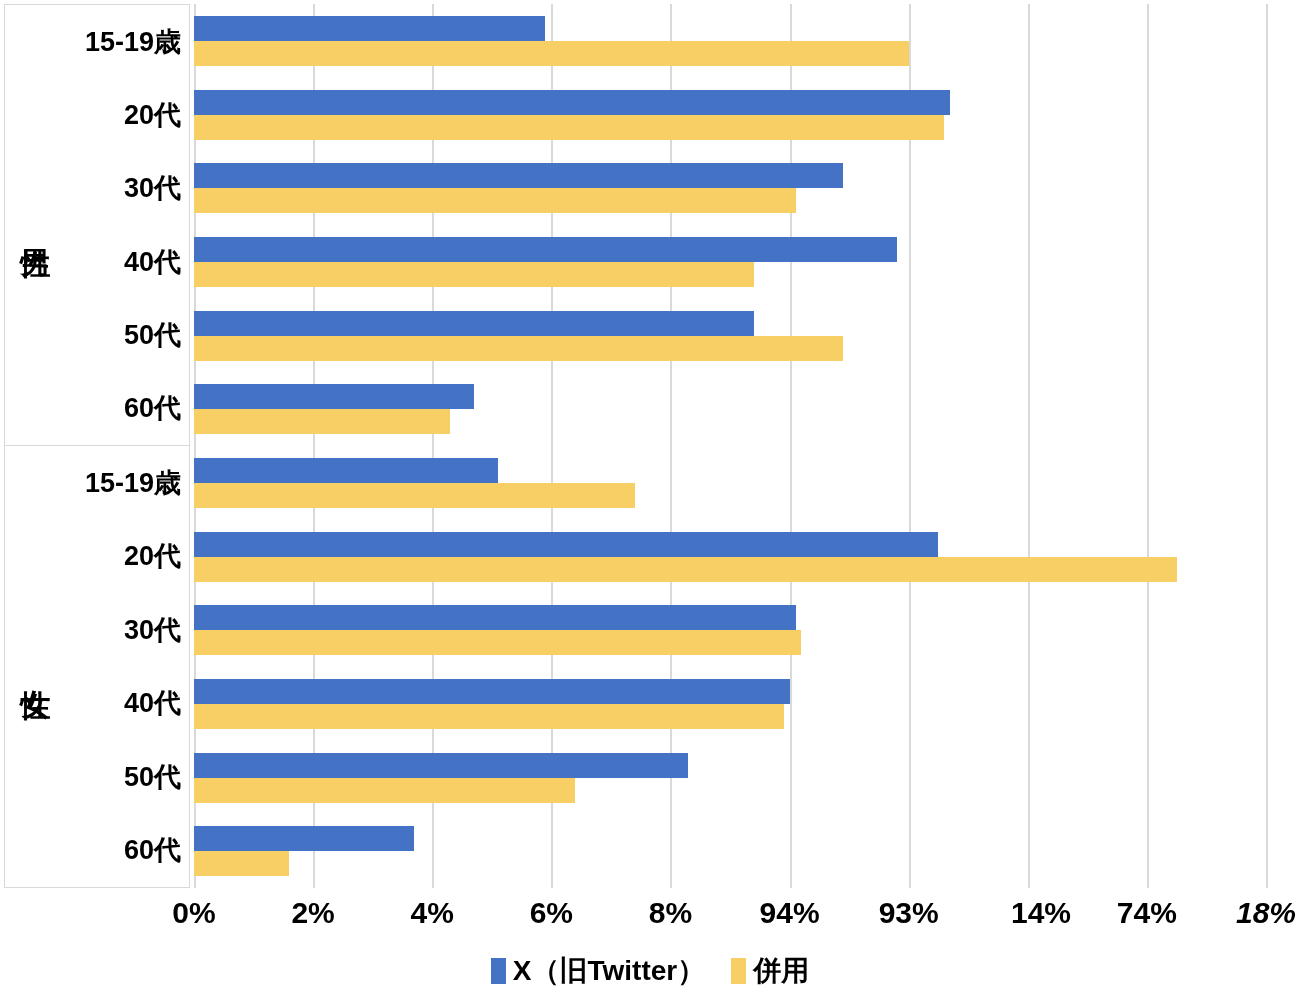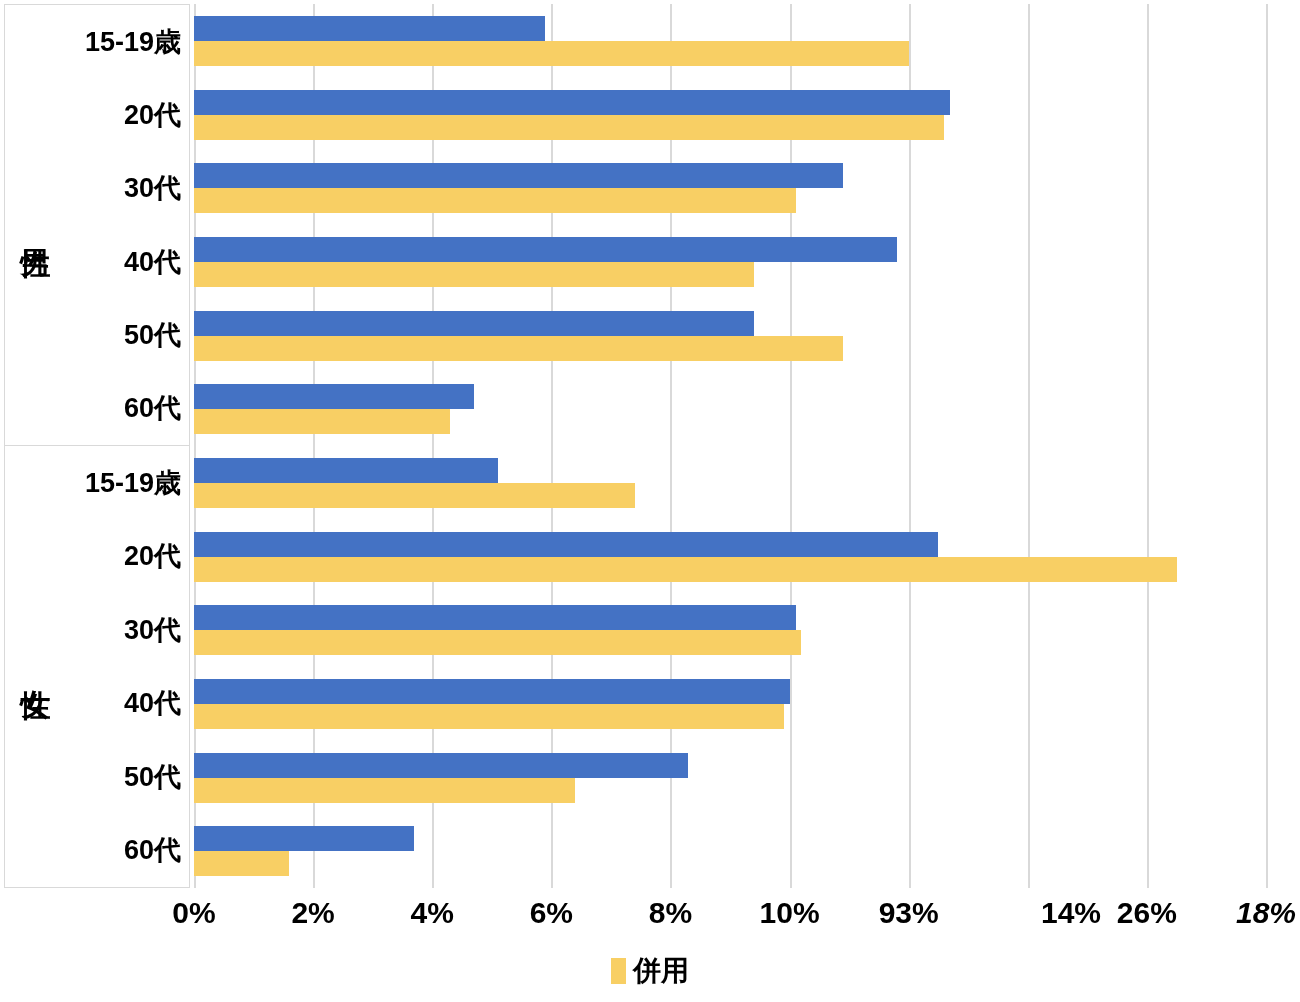--- a/index.html
+++ b/index.html
@@ -243,27 +243,31 @@
         </div>
       </div>
   </div>
 
   <div class="xaxis" id="xaxis">
       <div class="xtick" style="left: 0px;">0%</div>
       <div class="xtick" style="left: 119.111px;">2%</div>
       <div class="xtick" style="left: 238.222px;">4%</div>
       <div class="xtick" style="left: 357.333px;">6%</div>
       <div class="xtick" style="left: 476.444px;">8%</div>
-      <div class="xtick" style="left: 595.556px;">10%</div>
+      <div class="xtick" style="left: 595.556px;">94%</div>
       <div class="xtick" style="left: 714.667px;">93%</div>
-      <div class="xtick" style="left: 877px;">14%</div>
-      <div class="xtick" style="left: 952.889px;">26%</div>
+      <div class="xtick" style="left: 847px;">14%</div>
+      <div class="xtick" style="left: 952.889px;">74%</div>
       <div class="xtick" style="left: 1072px; font-style: italic;">18%</div>
     </div>
 
   <div class="legend" id="legend">
+      <div class="legend-item">
+        <span class="legend-swatch s0"></span>
+        <span>X（旧Twitter）</span>
+      </div>
       <div class="legend-item">
         <span class="legend-swatch s1"></span>
         <span>併用</span>
       </div>
     </div>
 
 </div>
 
 </body></html>

